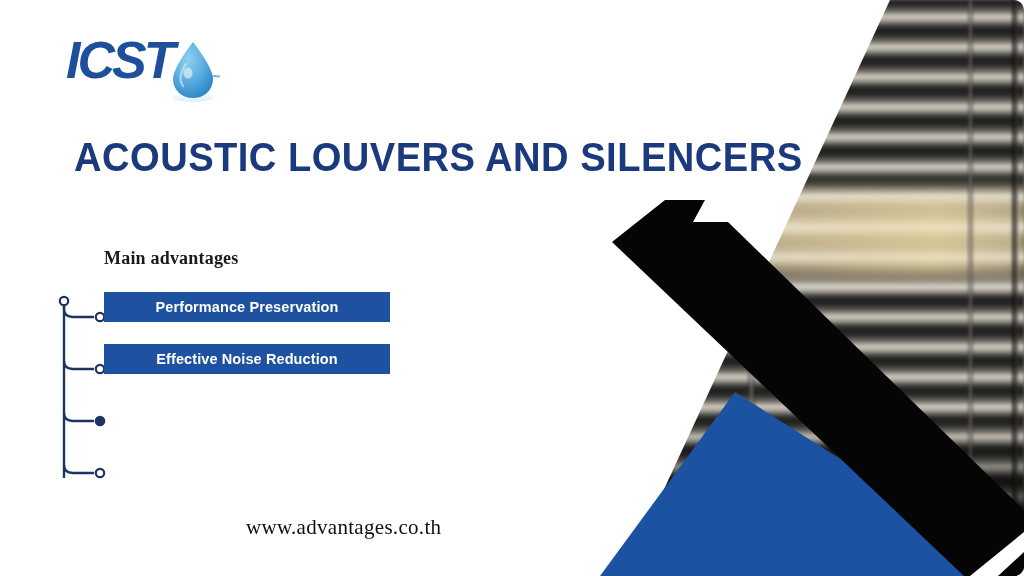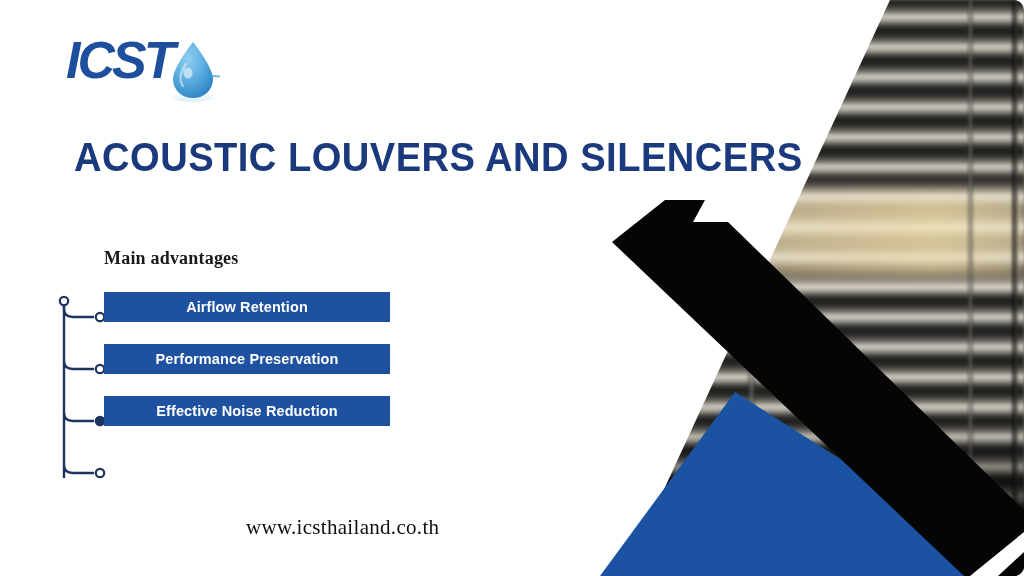--- a/index.html
+++ b/index.html
@@ -332,27 +332,24 @@
 
         <circle cx="8" cy="9" r="4.2" fill="#ffffff" stroke="#1d3461" stroke-width="2.2"></circle>
         <circle cx="44" cy="25" r="4.2" fill="#ffffff" stroke="#1d3461" stroke-width="2.2"></circle>
         <circle cx="44" cy="77" r="4.2" fill="#ffffff" stroke="#1d3461" stroke-width="2.2"></circle>
         <circle cx="44" cy="129" r="4.2" fill="#1d3461" stroke="#1d3461" stroke-width="2.2"></circle>
         <circle cx="44" cy="181" r="4.2" fill="#ffffff" stroke="#1d3461" stroke-width="2.2"></circle>
       </svg>
 
       <div class="bars">
         <div class="adv-bar">
-          <span class="adv-bar-label">Airflow Retention</span>
-        </div>
-        <div class="adv-bar">
           <span class="adv-bar-label">Performance Preservation</span>
         </div>
         <div class="adv-bar">
           <span class="adv-bar-label">Effective Noise Reduction</span>
         </div>
       </div>
     </div>
 
-    <div class="website">www.icsthailand.co.th</div>
+    <div class="website">www.advantages.co.th</div>
 
   </div>
 </div>
 
 </body></html>

